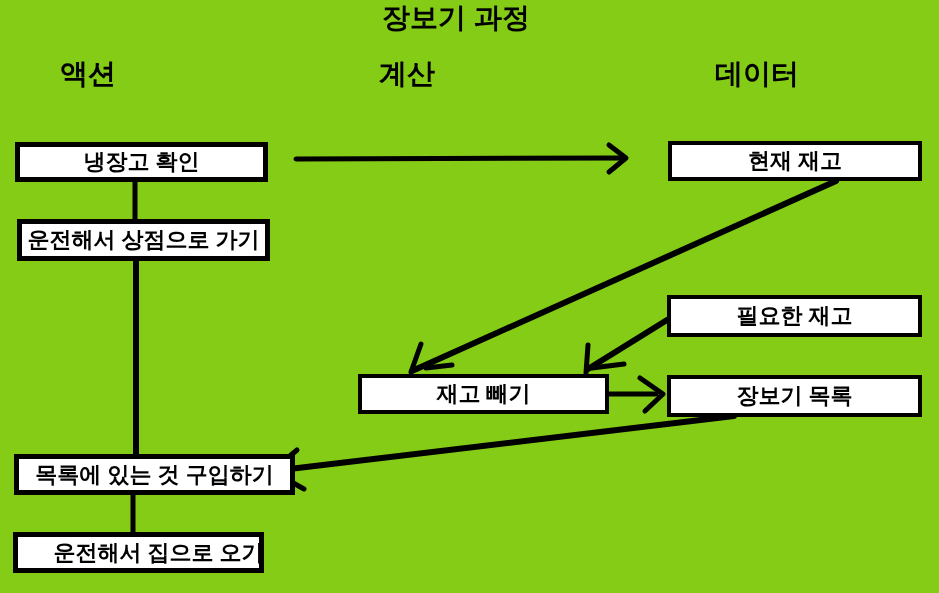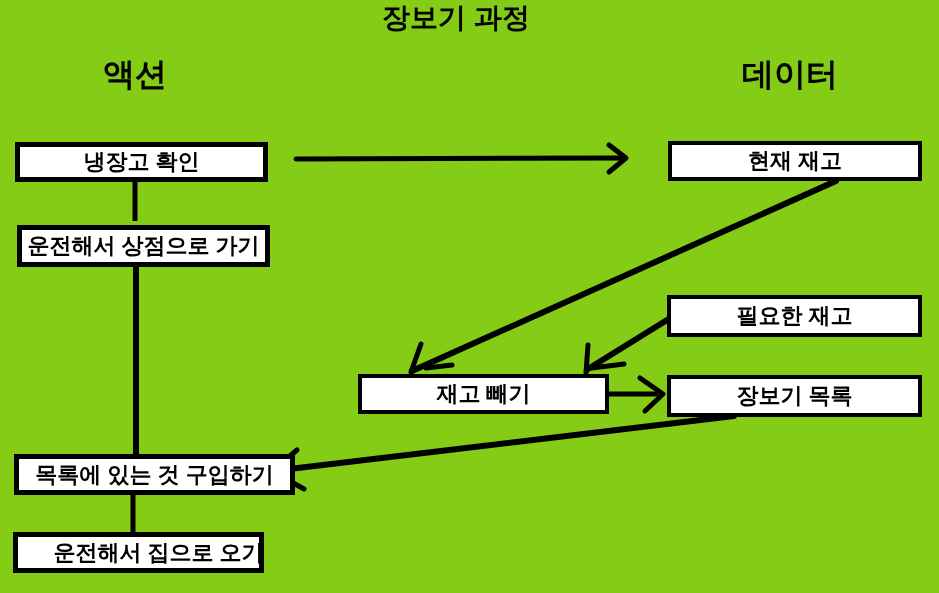--- a/index.html
+++ b/index.html
@@ -31,22 +31,22 @@
     text-align: center;
     font-size: 28px;
     font-weight: bold;
     line-height: 36px;
     white-space: nowrap;
   }
   .col-header {
     position: absolute;
     top: 56px;
     width: 150px;
-    text-align: center;
-    font-size: 32px;
+    text-align: left;
+    font-size: 28px;
     font-weight: bold;
     line-height: 36px;
     white-space: nowrap;
     font-family: Liberation Serif, serif;
   }
   .col-action       { left: 60px;  }
   .col-calculation  { left: 379px; }
   .col-data         { left: 715px; }
   .node {
     position: absolute;
@@ -56,21 +56,21 @@
     display: flex;
     align-items: center;
     justify-content: center;
     font-size: 22px;
     font-weight: bold;
     white-space: nowrap;
     text-align: center;
   }
   .node.thick { border-width: 5px; text-align: right; }
   .n-check-fridge   { left: 15px;  top: 142px; width: 253px; height: 40px; }
-  .n-drive-store    { left: 17px;  top: 225px; width: 253px; height: 42px; }
+  .n-drive-store    { left: 17px;  top: 219px; width: 253px; height: 42px; }
   .n-buy-items      { left: 14px;  top: 454px; width: 281px; height: 41px; }
   .n-drive-home     { left: 13px;  top: 532px; width: 251px; height: 41px; padding-left: 40px; }
   .n-subtract       { left: 350px; top: 374px; width: 251px; height: 40px; margin-left: 8px; }
   .n-current-stock  { left: 668px; top: 141px; width: 254px; height: 40px; }
   .n-needed-stock   { left: 667px; top: 295px; width: 255px; height: 42px; }
   .n-shopping-list  { left: 667px; top: 375px; width: 255px; height: 42px; }
 </style>
 </head>
 <body>
 
@@ -106,20 +106,21 @@
 
     <g stroke="#000" fill="none" stroke-linecap="round" stroke-linejoin="round">
       <line x1="734" y1="416" x2="281" y2="470" stroke-width="6"></line>
       <polyline points="297,450 272,471 304,489" stroke-width="5"></polyline>
     </g>
   </svg>
 
   <div class="diagram-title">장보기 과정</div>
 
   <div class="col-header col-action">액션</div>
+  <div class="col-header col-calculation">계산</div>
   <div class="col-header col-data">데이터</div>
 
   <div class="node thick n-check-fridge">냉장고 확인</div>
   <div class="node thick n-drive-store">운전해서 상점으로 가기</div>
   <div class="node thick n-buy-items">목록에 있는 것 구입하기</div>
   <div class="node thick n-drive-home">운전해서 집으로 오기</div>
   <div class="node n-subtract">재고 빼기</div>
   <div class="node n-current-stock">현재 재고</div>
   <div class="node n-needed-stock">필요한 재고</div>
   <div class="node n-shopping-list">장보기 목록</div>

